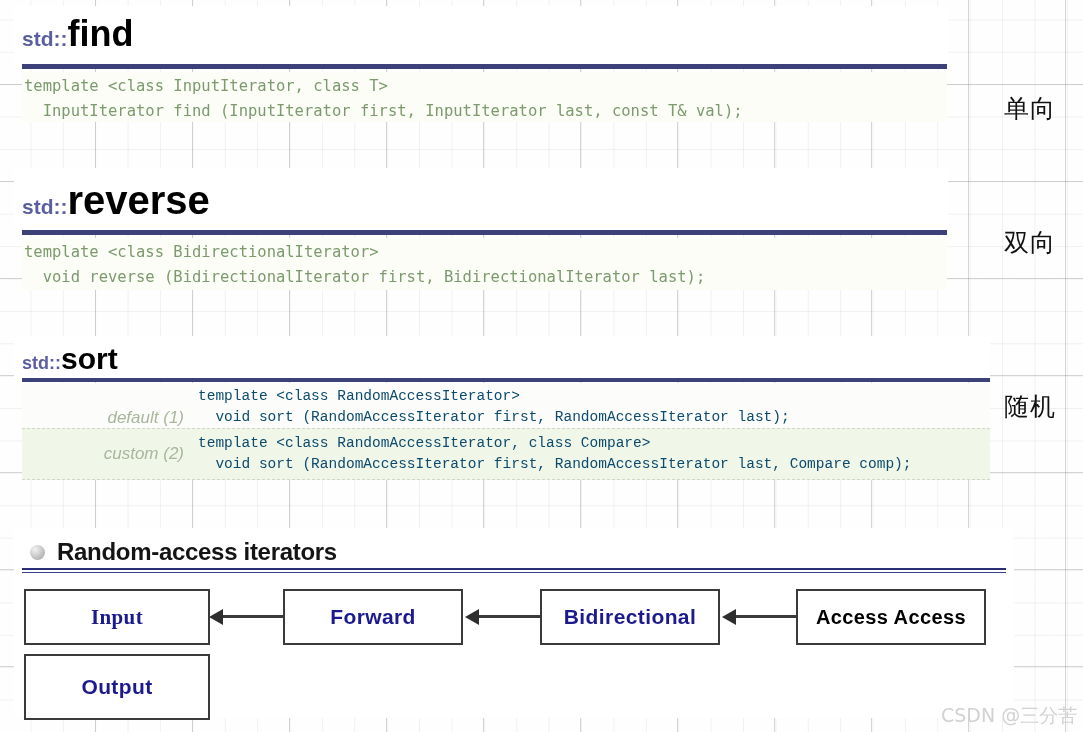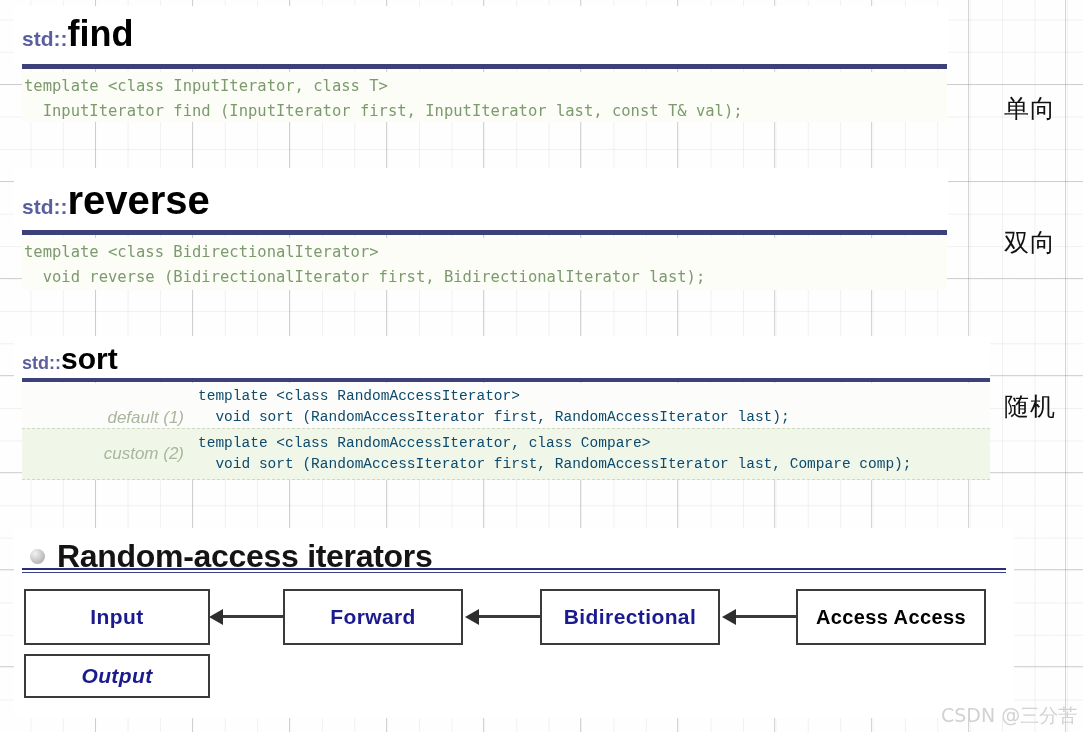--- a/index.html
+++ b/index.html
@@ -120,21 +120,21 @@
   }
   .sphere-bullet {
     width: 15px;
     height: 15px;
     border-radius: 50%;
     background: radial-gradient(circle at 34% 30%, #f2f2f2 0%, #cfcfcf 42%, #9e9e9e 100%);
     margin-right: 12px;
     flex: 0 0 15px;
   }
   .bullet-heading .bh-text {
-    font-size: 32px;
+    font-size: 24px;
     font-weight: bold;
     color: #141414;
     letter-spacing: -0.3px;
   }
   .double-rule {
     position: absolute;
     border-top: 2px solid #2b2f77;
     border-bottom: 1px solid #3a3f8a;
     height: 2px;
     box-sizing: content-box;
@@ -236,25 +236,25 @@
 
   <div class="panel" style="left:14px; top:528px; width:1000px; height:190px;"></div>
 
   <div class="bullet-heading" style="left:30px; top:538px;">
     <span class="sphere-bullet"></span>
     <span class="bh-text">Random-access iterators</span>
   </div>
 
   <div class="double-rule" style="left:22px; top:568px; width:984px;"></div>
 
-  <div class="iter-box" style="left:24px; top:589px; width:186px; height:56px;">
+  <div class="iter-box" style="left:24px; top:589px; width:186px; height:56px;font-family:Liberation Serif, serif;">
     <span>Input</span>
   </div>
 
-  <div class="iter-box" style="left:24px; top:654px; width:186px; height:44px;font-style:italic;">
+  <div class="iter-box" style="left:24px; top:654px; width:186px; height:66px;">
     <span>Output</span>
   </div>
 
   <div class="iter-box" style="left:283px; top:589px; width:180px; height:56px;">
     <span>Forward</span>
   </div>
 
   <div class="iter-box" style="left:540px; top:589px; width:180px; height:56px;">
     <span>Bidirectional</span>
   </div>

